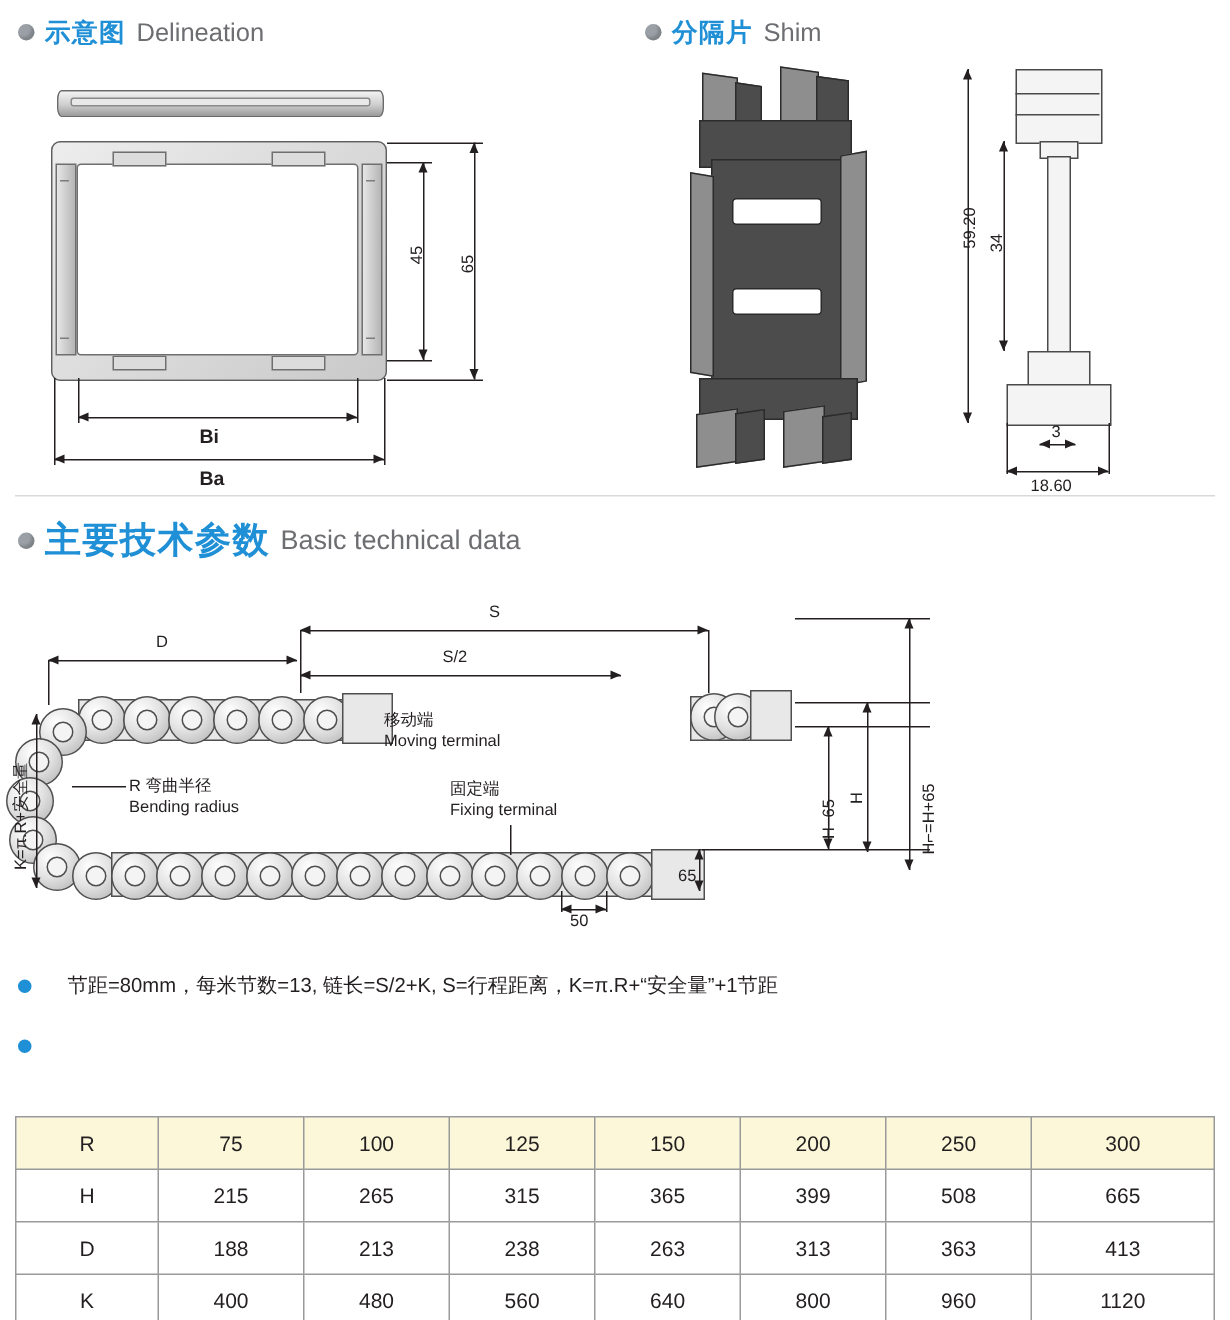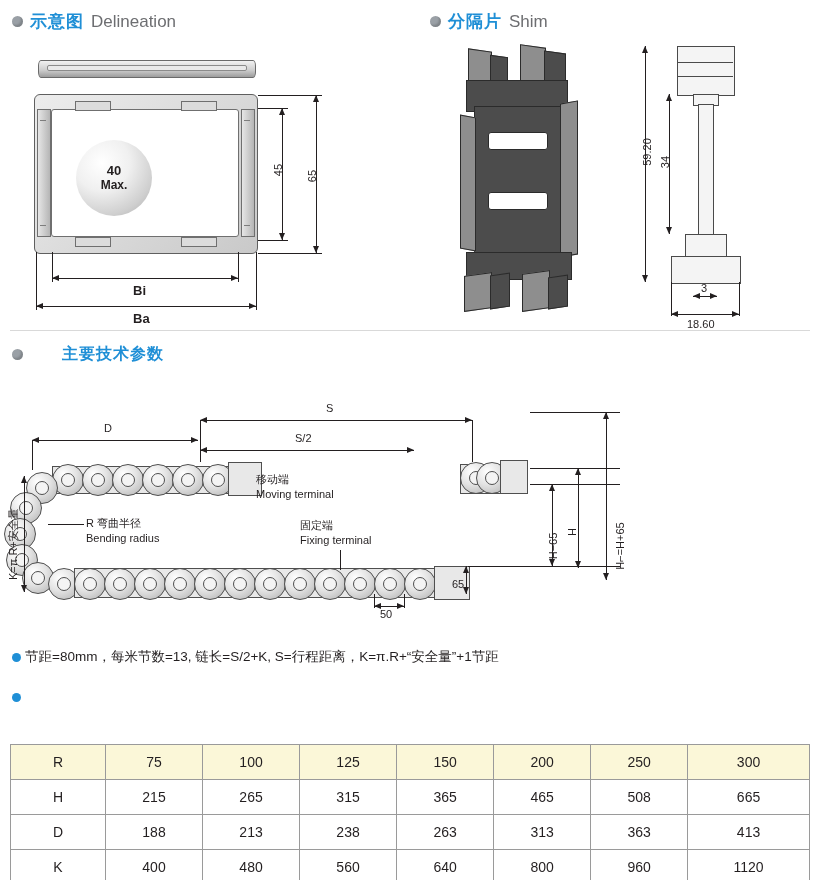--- a/index.html
+++ b/index.html
@@ -85,21 +85,21 @@
     position:absolute;left:10px;top:744px;width:800px;
     border-collapse:collapse;font-size:14px;
   }
   table.data td{
     border:1px solid #9a9a9a;text-align:center;height:32px;color:#231f20;
   }
   table.data tr.head td{background:#fbf7d8;font-weight:normal;}
   table.data td.first{width:92px;}
 
   
-  .note{position:absolute;display:flex;align-items:flex-start;gap:4px;font-size:13.5px;}
+  .note{position:absolute;display:flex;align-items:flex-start;gap:24px;font-size:13.5px;}
   .note .bullet{width:9px;height:9px;margin-top:5px;background:#1f8fd6;box-shadow:none;}
 
   
   .chain-wrap{position:absolute;left:0;top:380px;width:820px;height:250px;}
   .link{
     position:absolute;width:30px;height:30px;border-radius:50%;
     background:radial-gradient(circle at 35% 30%,#ffffff,#e3e3e3 45%,#b0b0b0 100%);
     border:1px solid #4f4f4f;
   }
   .link:after{
@@ -138,40 +138,37 @@
   <div class="sec-head" style="left:430px;top:10px;">
     <span class="bullet"></span>
     <span class="zh">分隔片</span>
     <span class="en">Shim</span>
   </div>
 
   <div class="divider" style="top:330px;"></div>
 
   <div class="sec-head" style="left:12px;top:344px;">
     <span class="bullet"></span>
-    <span class="zh" style="font-size:16px;margin-left:32px;">主要技术参数</span>
+    <span class="zh" style="font-size:24px;">主要技术参数</span>
+    <span class="en" style="font-size:18px;">Basic technical data</span>
   </div>
 
   <div class="del-wrap">
     <div class="lid"></div>
 
     <div class="frame-outer">
       <div class="rail-l"></div>
       <div class="rail-r"></div>
       <div class="frame-inner"></div>
       <div class="tooth" style="left:40px;top:6px;"></div>
       <div class="tooth" style="left:146px;top:6px;"></div>
       <div class="tooth" style="left:40px;bottom:6px;"></div>
       <div class="tooth" style="left:146px;bottom:6px;"></div>
     </div>
 
-    <div class="ball">
-      <span>40</span>
-      <span style="font-size:12px;">Max.</span>
-    </div>
 
     <div class="varrow" style="left:262px;top:56px;height:132px;"></div>
     <div class="lbl" style="left:252px;top:112px;transform:rotate(-90deg);">45</div>
     <div class="htick" style="left:238px;top:56px;width:30px;"></div>
     <div class="htick" style="left:238px;top:188px;width:30px;"></div>
 
     <div class="varrow" style="left:296px;top:43px;height:158px;"></div>
     <div class="lbl" style="left:286px;top:118px;transform:rotate(-90deg);">65</div>
     <div class="htick" style="left:238px;top:43px;width:64px;"></div>
     <div class="htick" style="left:238px;top:201px;width:64px;"></div>
@@ -339,21 +336,21 @@
       <td>200</td>
       <td>250</td>
       <td>300</td>
     </tr>
     <tr>
       <td class="first">H</td>
       <td>215</td>
       <td>265</td>
       <td>315</td>
       <td>365</td>
-      <td>465</td>
+      <td>399</td>
       <td>508</td>
       <td>665</td>
     </tr>
     <tr>
       <td class="first">D</td>
       <td>188</td>
       <td>213</td>
       <td>238</td>
       <td>263</td>
       <td>313</td>

